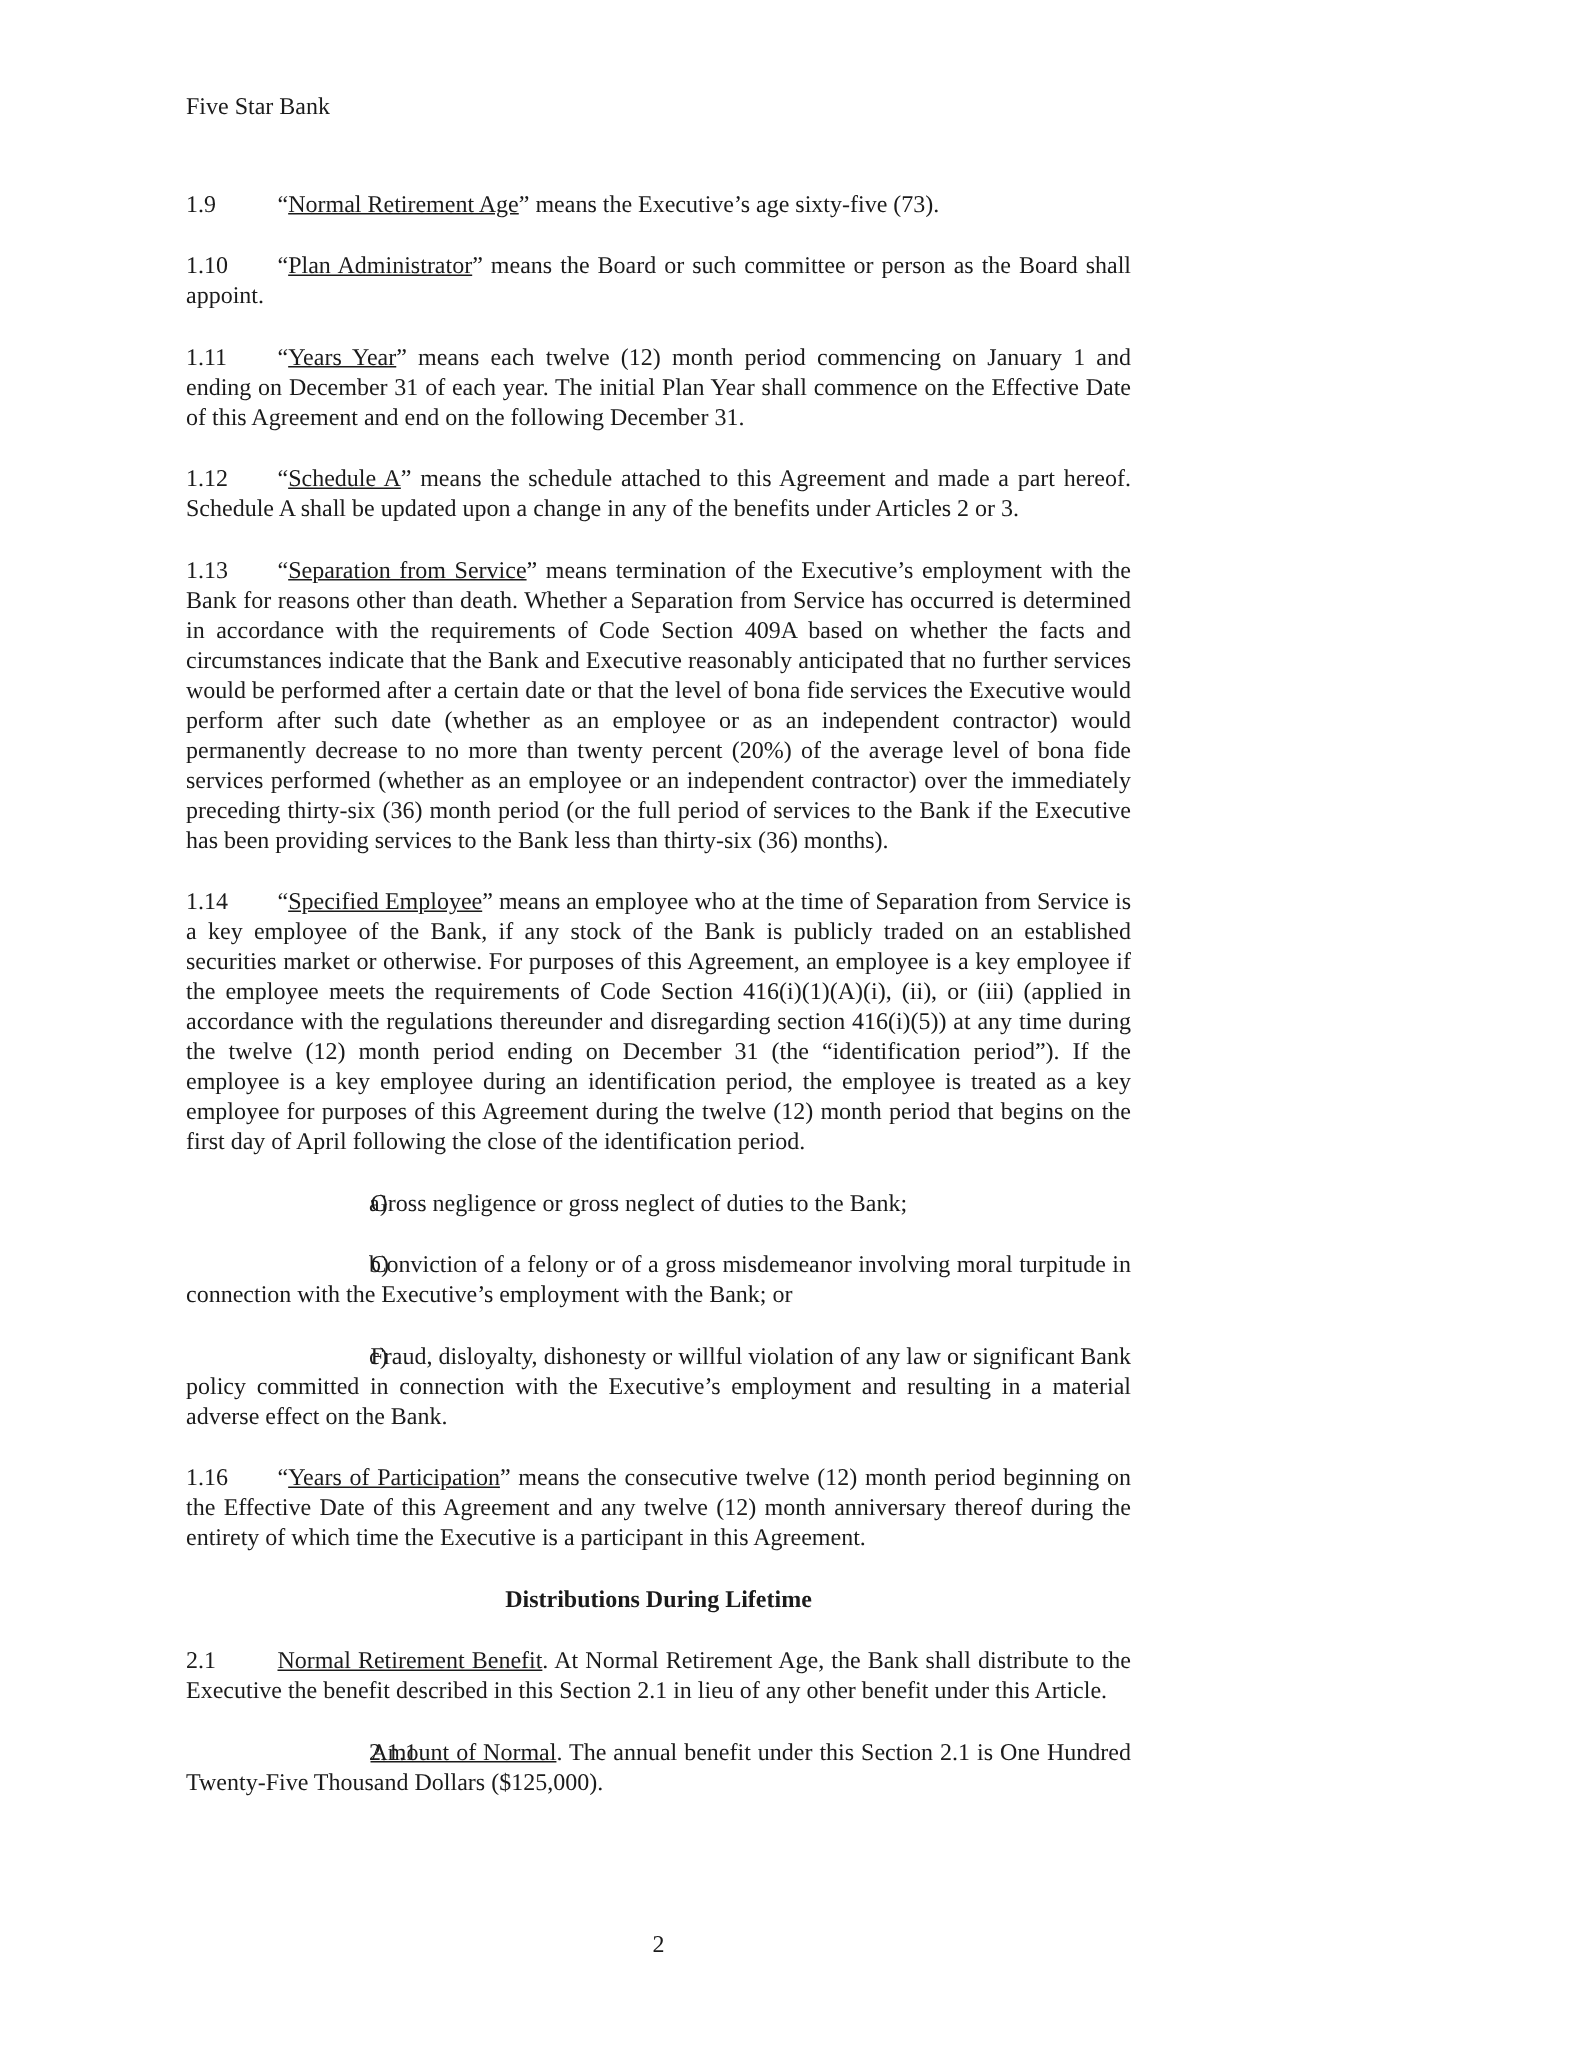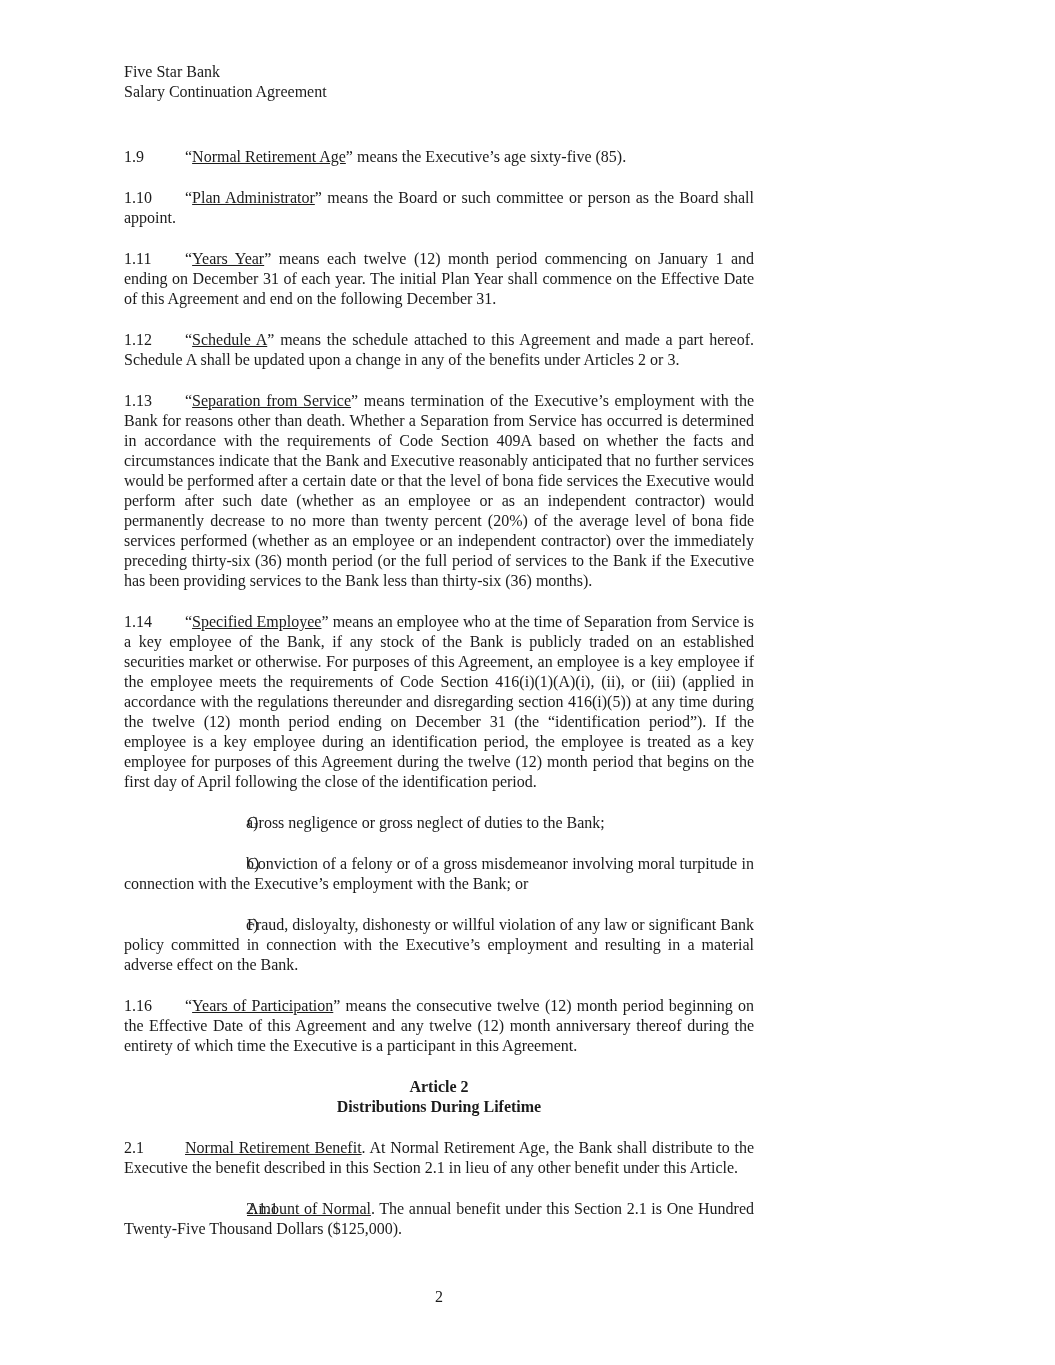--- a/index.html
+++ b/index.html
@@ -59,24 +59,23 @@
     text-align: center;
   }
 </style>
 </head>
 <body>
 
 <div class="page">
 
   <div class="header">
     <div>Five Star Bank</div>
-    <div>Salary Continuation Agreement</div>
   </div>
 
-  <p class="para"><span class="num">1.9</span><span>“</span><span class="term">Normal Retirement Age</span><span>” means the Executive’s age sixty-five (85).</span></p>
+  <p class="para"><span class="num">1.9</span><span>“</span><span class="term">Normal Retirement Age</span><span>” means the Executive’s age sixty-five (73).</span></p>
 
   <p class="para"><span class="num">1.10</span><span>“</span><span class="term">Plan Administrator</span><span>” means the Board or such committee or person as the Board shall appoint.</span></p>
 
   <p class="para"><span class="num">1.11</span><span>“</span><span class="term">Years Year</span><span>” means each twelve (12) month period commencing on January 1 and ending on December 31 of each year. The initial Plan Year shall commence on the Effective Date of this Agreement and end on the following December 31.</span></p>
 
   <p class="para"><span class="num">1.12</span><span>“</span><span class="term">Schedule A</span><span>” means the schedule attached to this Agreement and made a part hereof. Schedule A shall be updated upon a change in any of the benefits under Articles 2 or 3.</span></p>
 
   <p class="para"><span class="num">1.13</span><span>“</span><span class="term">Separation from Service</span><span>” means termination of the Executive’s employment with the Bank for reasons other than death. Whether a Separation from Service has occurred is determined in accordance with the requirements of Code Section 409A based on whether the facts and circumstances indicate that the Bank and Executive reasonably anticipated that no further services would be performed after a certain date or that the level of bona fide services the Executive would perform after such date (whether as an employee or as an independent contractor) would permanently decrease to no more than twenty percent (20%) of the average level of bona fide services performed (whether as an employee or an independent contractor) over the immediately preceding thirty-six (36) month period (or the full period of services to the Bank if the Executive has been providing services to the Bank less than thirty-six (36) months).</span></p>
 
   <p class="para"><span class="num">1.14</span><span>“</span><span class="term">Specified Employee</span><span>” means an employee who at the time of Separation from Service is a key employee of the Bank, if any stock of the Bank is publicly traded on an established securities market or otherwise. For purposes of this Agreement, an employee is a key employee if the employee meets the requirements of Code Section 416(i)(1)(A)(i), (ii), or (iii) (applied in accordance with the regulations thereunder and disregarding section 416(i)(5)) at any time during the twelve (12) month period ending on December 31 (the “identification period”). If the employee is a key employee during an identification period, the employee is treated as a key employee for purposes of this Agreement during the twelve (12) month period that begins on the first day of April following the close of the identification period.</span></p>
@@ -84,21 +83,20 @@
 
   <p class="para ind"><span class="num">a)</span><span>Gross negligence or gross neglect of duties to the Bank;</span></p>
 
   <p class="para ind"><span class="num">b)</span><span>Conviction of a felony or of a gross misdemeanor involving moral turpitude in connection with the Executive’s employment with the Bank; or</span></p>
 
   <p class="para ind"><span class="num">c)</span><span>Fraud, disloyalty, dishonesty or willful violation of any law or significant Bank policy committed in connection with the Executive’s employment and resulting in a material adverse effect on the Bank.</span></p>
 
   <p class="para"><span class="num">1.16</span><span>“</span><span class="term">Years of Participation</span><span>” means the consecutive twelve (12) month period beginning on the Effective Date of this Agreement and any twelve (12) month anniversary thereof during the entirety of which time the Executive is a participant in this Agreement.</span></p>
 
   <div class="article-heading">
-    <div>Article 2</div>
     <div>Distributions During Lifetime</div>
   </div>
 
   <p class="para"><span class="num">2.1</span><span class="term">Normal Retirement Benefit</span><span>. At Normal Retirement Age, the Bank shall distribute to the Executive the benefit described in this Section 2.1 in lieu of any other benefit under this Article.</span></p>
 
   <p class="para ind"><span class="num">2.1.1</span><span class="term">Amount of Normal</span><span>. The annual benefit under this Section 2.1 is One Hundred Twenty-Five Thousand Dollars ($125,000).</span></p>
 
   <div class="footer">
     <span>2</span>
   </div>

